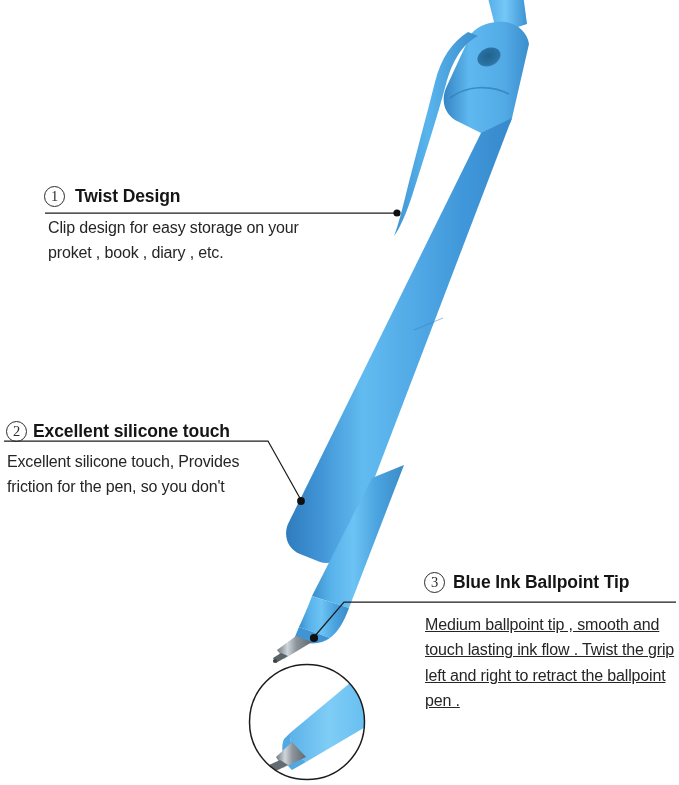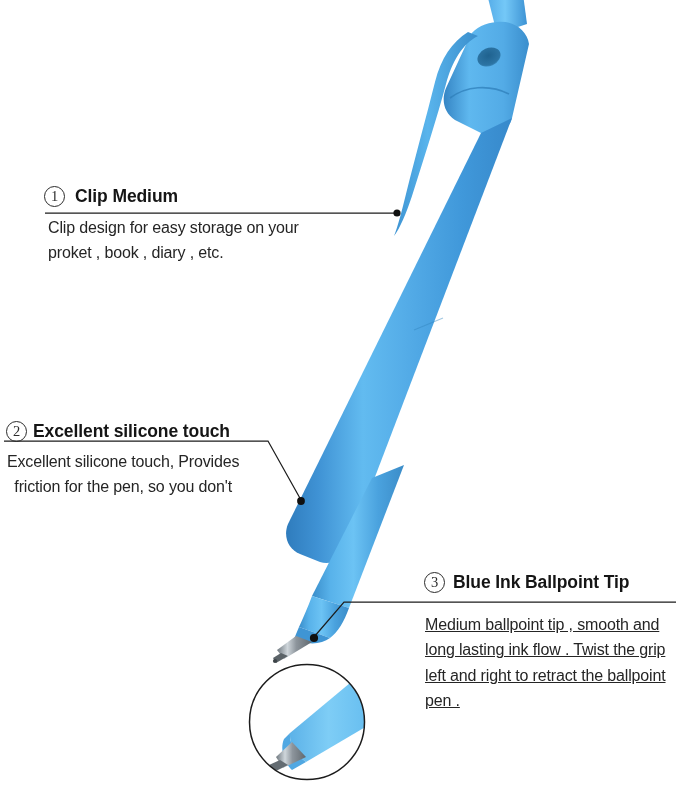--- a/index.html
+++ b/index.html
@@ -65,21 +65,21 @@
 
   
   #callout-1 { left: 44px; top: 186px; }
   #callout-1 .callout-head { margin-left: 0; }
   #callout-1 .head-title { margin-left: 5px; }
   #callout-1 .body-text { margin-top: 8px; margin-left: 4px; }
 
   
   #callout-2 { left: 6px; top: 421px; }
   #callout-2 .head-title { margin-left: 1px; text-align: right; }
-  #callout-2 .body-text { margin-top: 7px; margin-left: 1px; text-align: center; }
+  #callout-2 .body-text { margin-top: 7px; margin-left: 1px; }
 
   
   #callout-3 { left: 424px; top: 572px; }
   #callout-3 .head-title { margin-left: 3px; }
   #callout-3 .body-text { margin-top: 19px; margin-left: 1px; text-decoration: underline; }
 </style>
 </head>
 <body>
 
 <div id="page">
@@ -235,21 +235,21 @@
         <path d="M280,760 L288,765 L272,773 L269,765 Z" fill="#646c72"></path>
         <circle cx="272" cy="772" r="2.6" fill="#40474b"></circle>
       </g>
       <circle cx="307" cy="722" r="57.5" fill="none" stroke="#1c1c1c" stroke-width="1.5"></circle>
     </g>
   </svg>
 
   <div class="callout" id="callout-1">
     <div class="callout-head">
       <span class="num-circle">1</span>
-      <span class="head-title">Clip Medium</span>
+      <span class="head-title">Twist Design</span>
     </div>
     <div class="body-text">
       <div>Clip design for easy storage on your</div>
       <div>proket , book , diary , etc.</div>
     </div>
   </div>
 
   <div class="callout" id="callout-2">
     <div class="callout-head">
       <span class="num-circle">2</span>
@@ -261,19 +261,19 @@
     </div>
   </div>
 
   <div class="callout" id="callout-3">
     <div class="callout-head">
       <span class="num-circle">3</span>
       <span class="head-title">Blue Ink Ballpoint Tip</span>
     </div>
     <div class="body-text">
       <div>Medium ballpoint tip , smooth and</div>
-      <div>long lasting ink flow . Twist the grip</div>
+      <div>touch lasting ink flow . Twist the grip</div>
       <div>left and right to retract the ballpoint</div>
       <div>pen .</div>
     </div>
   </div>
 
 </div>
 
 </body></html>

